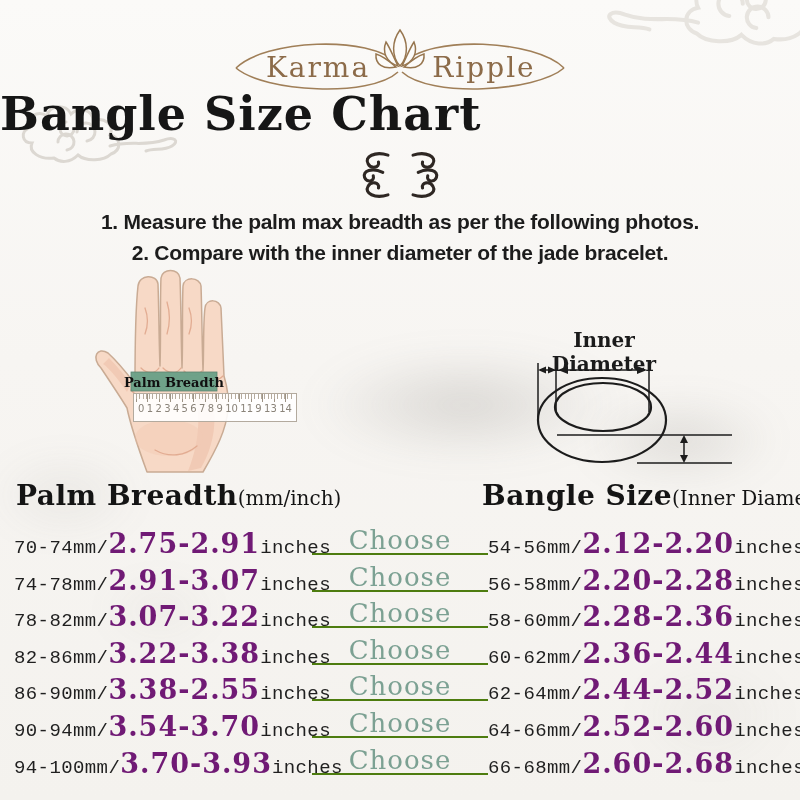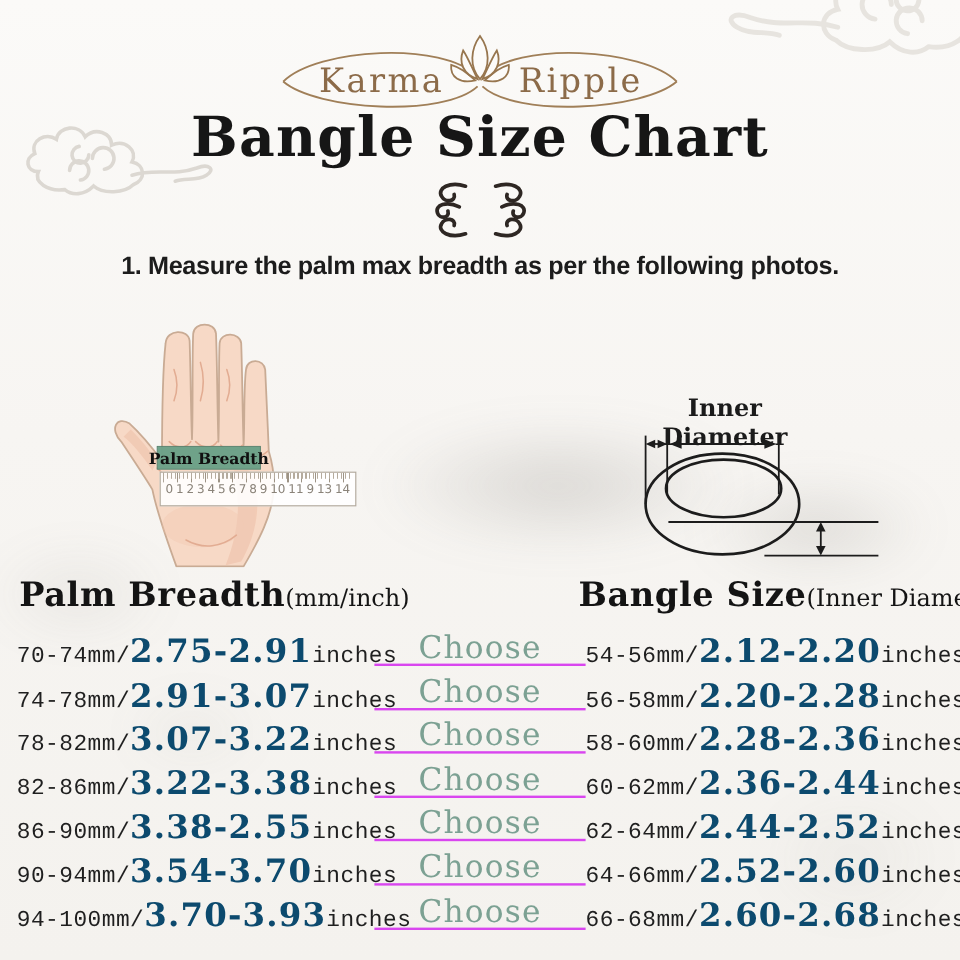--- a/index.html
+++ b/index.html
@@ -16,21 +16,21 @@
   .s3{left:-50px;top:430px;width:230px;height:130px;opacity:.28;
       background:radial-gradient(closest-side, rgba(130,127,120,.4), rgba(130,127,120,0) 70%);}
   .s4{left:70px;top:560px;width:180px;height:100px;opacity:.2;
       background:radial-gradient(closest-side, rgba(130,127,120,.4), rgba(130,127,120,0) 70%);}
   .s5{left:590px;top:630px;width:240px;height:170px;opacity:.18;
       background:radial-gradient(closest-side, rgba(130,127,120,.4), rgba(130,127,120,0) 70%);}
   .cloud{position:absolute;z-index:0;pointer-events:none;}
   .layer{position:absolute;z-index:1;}
 
   .logo{left:50%;top:24px;transform:translateX(-50%);width:340px;height:72px;}
-  .page-title{left:0;right:0;top:88px;text-align:center;
+  .page-title{left:0;right:0;top:88px;
     font-size:46px;font-weight:bold;color:#161616;letter-spacing:1px;line-height:52px;}
 
   .banner-row{left:0;right:0;top:150px;display:flex;justify-content:center;align-items:center;gap:13px;}
   .pill{background:#17120f;color:#ffffff;border-radius:22px;padding:5px 25px;
     font-size:25px;font-weight:bold;letter-spacing:.5px;line-height:30px;}
   .flourish{width:38px;height:50px;}
   .flourish.right{transform:scaleX(-1);}
 
   .instructions{left:0;right:0;top:206px;text-align:center;
     font-family:"Liberation Sans", sans-serif;font-weight:bold;font-size:21px;
@@ -56,23 +56,23 @@
   .col-header .sub{font-size:20px;}
   .hdr-left{left:16px;width:300px;}
   .hdr-right{left:482px;width:306px;}
 
   .rows{left:0;right:0;top:527px;}
   .size-row{position:relative;height:36.6px;}
   .cell-left,.cell-right{position:absolute;top:1px;text-align:center;white-space:nowrap;}
   .cell-left{left:14px;width:300px;}
   .cell-right{left:488px;width:300px;}
   .mm,.unit{font-size:19px;color:#1f1f1f;letter-spacing:.4px;font-family:Liberation Mono, monospace;}
-  .red{font-size:27px;font-weight:bold;color:#0c4a6e;letter-spacing:1px;}
+  .red{font-size:27px;font-weight:bold;color:#701a75;letter-spacing:1px;}
   .cell-mid{position:absolute;left:312px;width:176px;height:26px;top:0;
-    text-align:center;border-bottom:2px solid #d946ef;}
+    text-align:center;border-bottom:2px solid #4d7c0f;}
   .choose{font-size:26px;color:#7ca193;letter-spacing:1px;line-height:26px;cursor:pointer;
     text-decoration:none;display:inline-block;}
 </style>
 </head>
 <body>
 
 <div class="smudge s1"></div>
 <div class="smudge s2"></div>
 <div class="smudge s3"></div>
 <div class="smudge s4"></div>
@@ -129,20 +129,21 @@
     <g stroke="#2e2723" fill="none" stroke-width="3.6" stroke-linecap="round">
       <path d="M37,5 C22,0 9,7 14,15 C17,21 28,20 26,13"></path>
       <path d="M31,25 C19,19 7,23 10,31 C12,37 22,36 20,29"></path>
       <path d="M37,51 C22,56 9,49 14,41 C17,35 28,36 26,43"></path>
     </g>
   </svg>
 </div>
 
 <div class="layer instructions">
   <div>1. Measure the palm max breadth as per the following photos.</div>
+  <div>2. Compare with the inner diameter of the jade bracelet.</div>
 </div>
 
 <svg class="layer hand-wrap" viewBox="0 0 230 205">
   <path fill="#f7d9c6" stroke="#c9ab94" stroke-width="1.5" stroke-linejoin="round" d="M62,204 C54,182 46,160 42,140 C36,130 24,112 16,100 C6,90 12,78 23,85 C33,94 44,108 50,116
        C50,90 50,45 53,18 C54,6 72,6 73,16 C74,45 74,75 75,98
        C76,70 75,30 76,10 C77,0 94,0 95,10 C96,35 96,70 97,100
        C98,75 97,40 98,18 C99,8 115,9 116,18 C117,45 117,75 118,103
        C119,85 118,55 120,40 C121,30 135,31 136,40 C137,60 138,85 139,108
        C142,118 144,130 143,142 C141,162 132,180 118,204 Z"></path>
   <g fill="#efc3ac" opacity="0.65" stroke="none">

